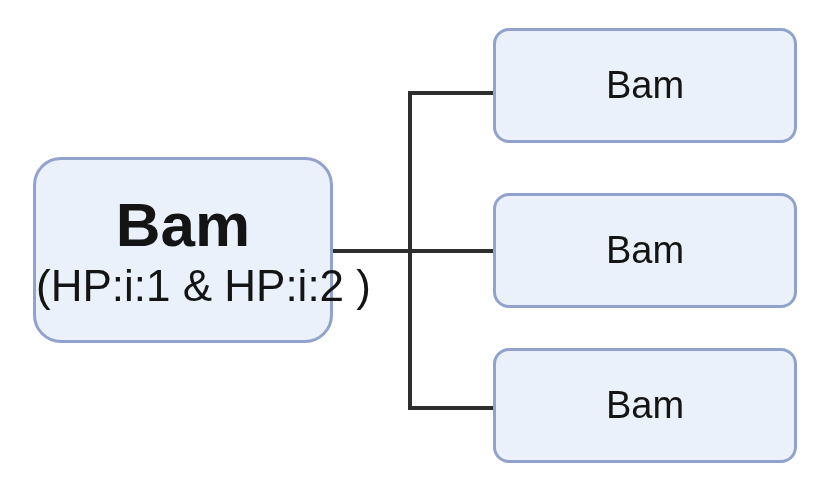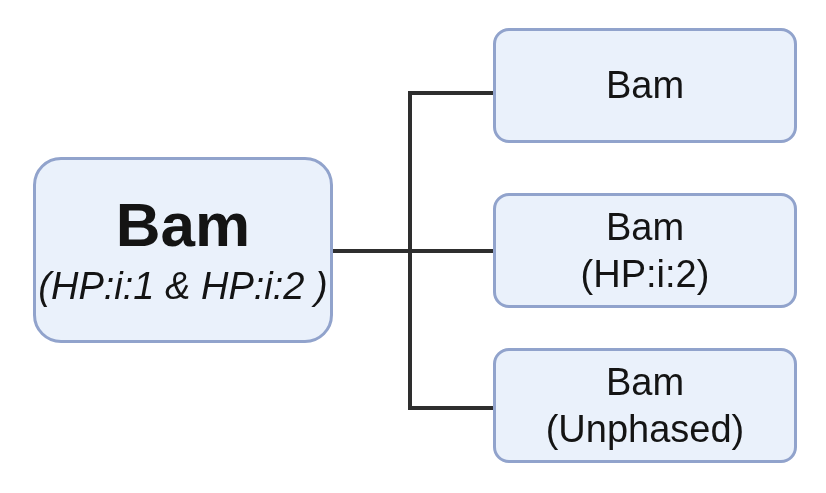--- a/index.html
+++ b/index.html
@@ -38,23 +38,22 @@
     width: 300px;
     height: 186px;
     border-radius: 28px;
   }
   .node--source .node-title {
     font-size: 62px;
     font-weight: 700;
     line-height: 72px;
   }
   .node--source .node-subtitle {
-    font-size: 38px;
+    font-size: 44px;
     line-height: 50px;
-    font-style: italic;
   }
   .node--target {
     left: 493px;
     width: 304px;
     height: 115px;
     border-radius: 16px;
   }
   .node--target .node-title,
   .node--target .node-subtitle {
     font-size: 38px;
@@ -86,21 +85,19 @@
     <div class="node-title">Bam</div>
     <div class="node-subtitle">(HP:i:1 &amp; HP:i:2 )</div>
   </div>
 
   <div class="node node--target node--target-1">
     <div class="node-title">Bam</div>
   </div>
 
   <div class="node node--target node--target-2">
     <div class="node-title">Bam</div>
-    <div class="node-subtitle">(HP:i:2)</div>
   </div>
 
   <div class="node node--target node--target-3">
     <div class="node-title">Bam</div>
-    <div class="node-subtitle">(Unphased)</div>
   </div>
 
 </div>
 
 </body></html>

